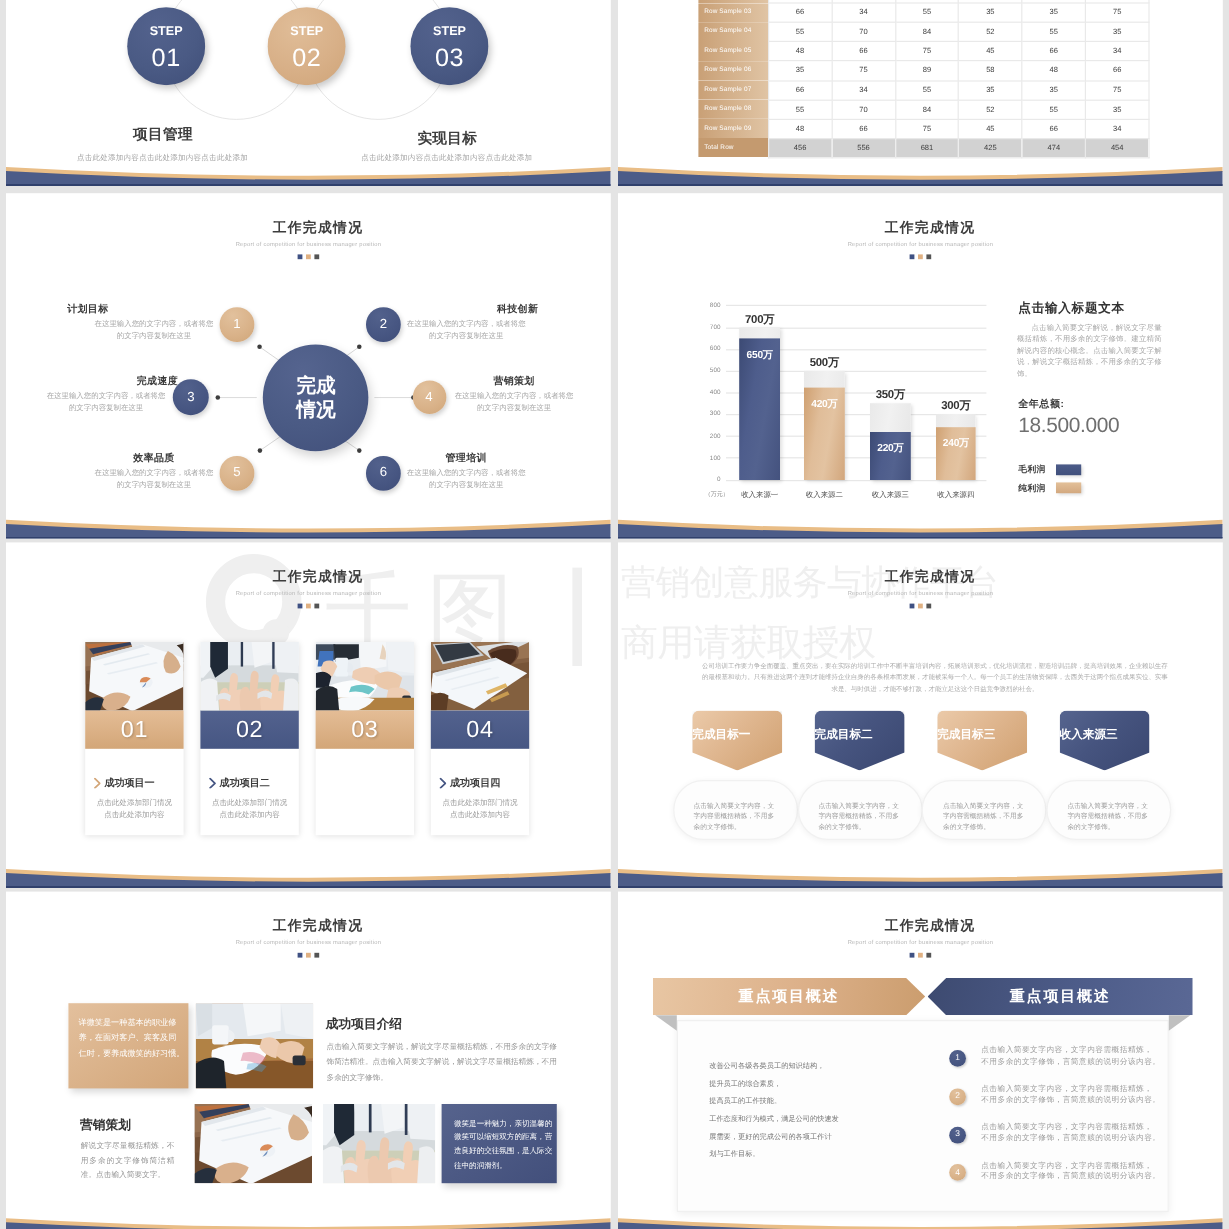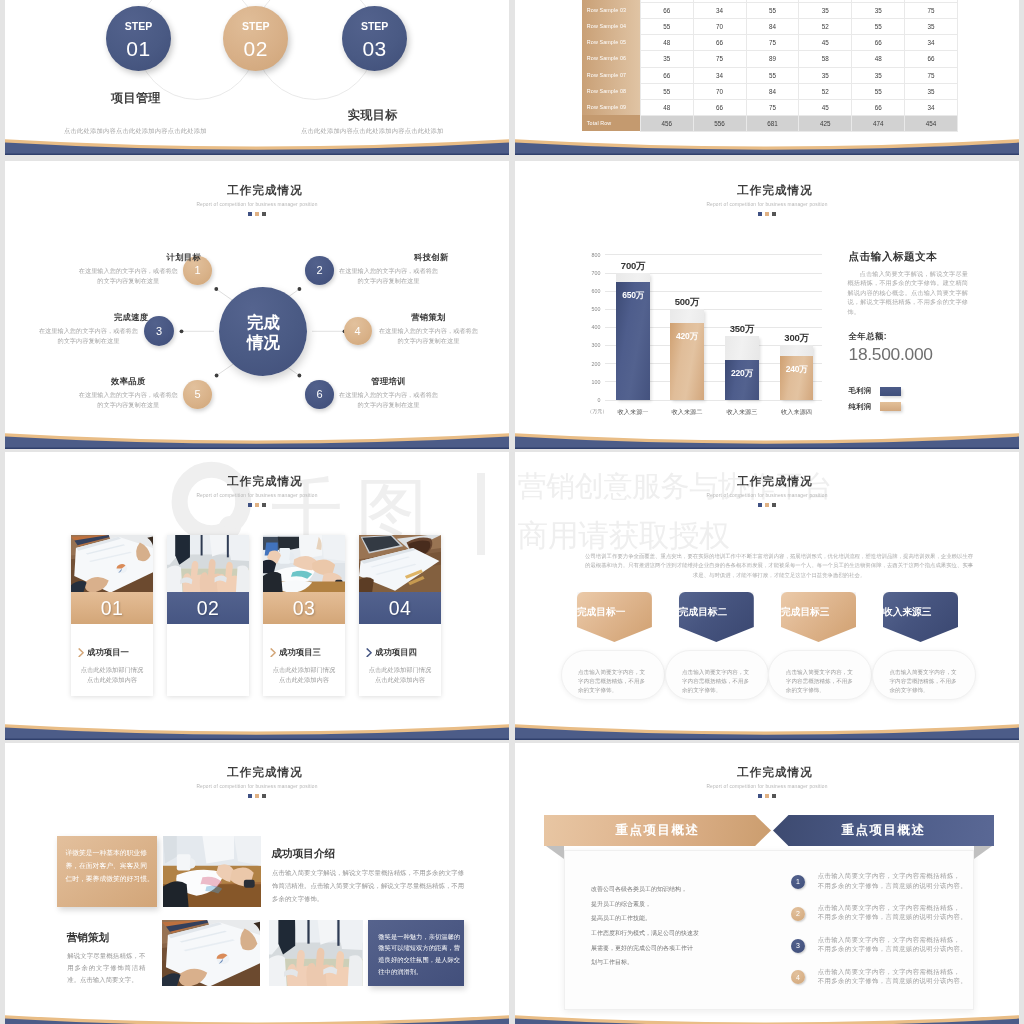--- a/index.html
+++ b/index.html
@@ -105,21 +105,21 @@
     <div class="sn">01</div>
   </div>
   <div class="stepcirc sc-tan" style="left:217.9px;top:138.7px;width:65.6px;height:65.6px;">
     <div class="sl">STEP</div>
     <div class="sn">02</div>
   </div>
   <div class="stepcirc sc-blue" style="left:336.8px;top:138.7px;width:65.6px;height:65.6px;">
     <div class="sl">STEP</div>
     <div class="sn">03</div>
   </div>
-  <div class="steptitle" style="left:50.9px;top:223px;width:160px;">项目管理</div>
+  <div class="steptitle" style="left:50.9px;top:237px;width:160px;">项目管理</div>
   <div class="stepdesc" style="left:50.4px;top:259.6px;width:160px;">点击此处添加内容点击此处添加内容点击此处添加</div>
   <div class="steptitle" style="left:287.8px;top:239.5px;width:160px;">实现目标</div>
   <div class="stepdesc" style="left:287.3px;top:259.6px;width:160px;">点击此处添加内容点击此处添加内容点击此处添加</div>
   <svg class="wave" viewBox="0 0 504 20" preserveAspectRatio="none">
     <path d="M0,4.2 Q252,18.6 504,4.2 L504,8.3 Q252,22.4 0,8.3 Z" fill="#e9bd86"></path>
     <path d="M0,7.6 Q252,21.8 504,7.6 L504,20 L0,20 Z" fill="#4c5c88"></path>
     <path d="M0,18.4 L504,18.4 L504,20 L0,20 Z" fill="#30406c"></path>
   </svg>
 </div>
 
@@ -248,21 +248,21 @@
         <circle cx="294.4" cy="214.5" r="1.9" fill="#3d3d3d"></circle>
     <circle cx="176.5" cy="170.3" r="1.9" fill="#3d3d3d"></circle>
         <circle cx="339.5" cy="170.3" r="1.9" fill="#3d3d3d"></circle>
   </svg>
   <div class="hub" style="left:214.4px;top:126px;width:88px;height:89px;padding-top:3px;box-sizing:border-box;">
     <div style="font-size:16.4px;font-weight:bold;line-height:1.19">完成</div>
     <div style="font-size:16.4px;font-weight:bold;line-height:1.19">情况</div>
   </div>
   <div id="hub-items">
         <div class="numc nc-tan" style="left: 178.2px; top: 95.2px; width: 28.6px; height: 28.6px;">1</div>
-        <div class="hl" style="left: 76px; top: 90.5px; width: 120px; text-align: right;">计划目标</div>
+        <div class="hl" style="left: 51px; top: 90.5px; width: 120px; text-align: left;">计划目标</div>
         <div class="hp" style="left: 73.3px; top: 104.5px; width: 100px; text-align: center;">在这里输入您的文字内容，或者将您的文字内容复制在这里</div>
         <div class="numc nc-blue" style="left: 300.2px; top: 95.2px; width: 28.6px; height: 28.6px;">2</div>
         <div class="hl" style="left: 323.5px; top: 90.5px; width: 120px; text-align: right;">科技创新</div>
         <div class="hp" style="left: 333.5px; top: 104.5px; width: 100px; text-align: center;">在这里输入您的文字内容，或者将您的文字内容复制在这里</div>
         <div class="numc nc-blue" style="left: 139px; top: 154.5px; width: 30px; height: 30px;">3</div>
         <div class="hl" style="left: 23.4px; top: 150.5px; width: 120px; text-align: right;">完成速度</div>
         <div class="hp" style="left: 33.4px; top: 164.5px; width: 100px; text-align: center;">在这里输入您的文字内容，或者将您的文字内容复制在这里</div>
         <div class="numc nc-tan" style="left: 338.5px; top: 155.5px; width: 28px; height: 28px;">4</div>
         <div class="hl" style="left: 363.4px; top: 150.5px; width: 120px; text-align: center;">营销策划</div>
         <div class="hp" style="left: 373.4px; top: 164.5px; width: 100px; text-align: center;">在这里输入您的文字内容，或者将您的文字内容复制在这里</div>
@@ -416,20 +416,32 @@
               <path d="M20 62 q-3 -16 2 -20 q5 -3 7 3 l1 -12 q1 -6 5 -5 q4 1 3 7 l-1 8 q7 -2 9 3 q2 7 -1 16 Z" fill="#f2cfb4"></path>
               <path d="M41 62 q-3 -17 2 -21 q5 -3 7 3 l1 -13 q1 -6 5 -5 q4 1 3 7 l-1 9 q7 -2 9 3 q2 7 -1 17 Z" fill="#efc9ac"></path>
               <path d="M62 62 q-3 -15 2 -19 q5 -3 7 3 l1 -12 q1 -6 5 -5 q4 1 3 7 l-1 8 q7 -2 9 3 q2 7 -1 15 Z" fill="#f3cfb2"></path>
               <path d="M0 36 q10 -6 17 -1 l2 27 H0 Z" fill="#f0f2f4"></path>
               <path d="M86 34 q11 -4 14 4 V62 H84 Z" fill="#edeff1"></path>
               <path d="M16 48 q9 -5 15 0 l-1 5 q-8 -4 -14 0 Z" fill="#e3e6e9"></path>
               <path d="M58 46 q9 -5 15 0 l-1 5 q-8 -4 -14 0 Z" fill="#e3e6e9"></path>
             </svg>
           </div>
           <div class="cnum" style="background: linear-gradient(rgb(83, 98, 142), rgb(70, 86, 131));">02</div>
+          <div style="padding: 23px 0px 0px;">
+            <div style="display: flex; align-items: center; gap: 3.5px; padding-left: 6.5px;">
+              <svg width="6" height="9.5" viewBox="0 0 7 11">
+                <path d="M1.3 1 L6 5.5 L1.3 10" stroke="#465683" stroke-width="1.7" fill="none" stroke-linecap="round" stroke-linejoin="round"></path>
+              </svg>
+              <span style="font-size: 8.4px; font-weight: bold; color: rgb(59, 59, 59); letter-spacing: 0px;">成功项目二</span>
+            </div>
+            <div style="margin-top: 7px; text-align: center; font-size: 6.28px; color: rgb(155, 155, 155); line-height: 1.61;">
+              <div>点击此处添加部门情况</div>
+              <div>点击此处添加内容</div>
+            </div>
+          </div>
         </div>
         <div class="card" style="left: 258px; top: 82.6px; width: 82px; height: 161.4px;">
           <div style="overflow: hidden; width: 82px; height: 57.7px;">
             <svg viewBox="0 0 100 62" preserveAspectRatio="none" width="82" height="57.7" style="display: block; filter: blur(0.45px) saturate(0.92);">
               <rect width="100" height="62" fill="#dfe4e9"></rect>
               <path d="M0 0 H100 V30 H0 Z" fill="#e9edf1"></path>
               <path d="M0 2 H20 V16 H0 Z" fill="#3d4b5e"></path>
               <path d="M4 8 H18 V22 H2 Z" fill="#3d73c4"></path>
               <path d="M18 2 H44 V14 L20 18 Z" fill="#262d36"></path>
               <path d="M44 0 H72 V22 L46 26 Z" fill="#f4f6f8"></path>
@@ -445,32 +457,20 @@
               <path d="M38 26 q16 -8 28 2 l-6 10 q-14 -1 -23 -6 Z" fill="#f0cdb0"></path>
               <path d="M60 30 q16 -8 28 2 l-4 12 q-16 0 -24 -7 Z" fill="#eec8a7"></path>
               <path d="M74 42 q14 -4 22 4 l-2 10 q-14 2 -22 -6 Z" fill="#f0cdb0"></path>
               <rect x="88" y="48" width="9" height="7" rx="2" fill="#2a2f38"></rect>
               <path d="M0 50 H100 V62 H0 Z" fill="#b5803c"></path>
               <path d="M16 52 q22 -6 44 -1 q-10 11 -26 11 q-20 -2 -18 -10 Z" fill="#f7f9fb"></path>
               <path d="M0 44 q12 -8 22 -2 l2 20 H0 Z" fill="#22272f"></path>
             </svg>
           </div>
           <div class="cnum" style="background: linear-gradient(rgb(228, 189, 150), rgb(211, 166, 120));">03</div>
-          <div style="padding: 23px 0px 0px;">
-            <div style="display: flex; align-items: center; gap: 3.5px; padding-left: 6.5px;">
-              <svg width="6" height="9.5" viewBox="0 0 7 11">
-                <path d="M1.3 1 L6 5.5 L1.3 10" stroke="#d3a678" stroke-width="1.7" fill="none" stroke-linecap="round" stroke-linejoin="round"></path>
-              </svg>
-              <span style="font-size: 8.4px; font-weight: bold; color: rgb(59, 59, 59); letter-spacing: 0px;">成功项目三</span>
-            </div>
-            <div style="margin-top: 7px; text-align: center; font-size: 6.28px; color: rgb(155, 155, 155); line-height: 1.61;">
-              <div>点击此处添加部门情况</div>
-              <div>点击此处添加内容</div>
-            </div>
-          </div>
         </div>
         <div class="card" style="left: 354px; top: 82.6px; width: 82px; height: 161.4px;">
           <div style="overflow: hidden; width: 82px; height: 57.7px;">
             <svg viewBox="0 0 100 62" preserveAspectRatio="none" width="82" height="57.7" style="display: block; filter: blur(0.45px) saturate(0.92);">
               <rect width="100" height="62" fill="#86603c"></rect>
               <path d="M0 0 H100 V18 L0 30 Z" fill="#9c7450"></path>
               <path d="M0 26 L100 14 V32 L0 44 Z" fill="#6f4a2c" opacity=".45"></path>
               <path d="M2 2 L40 0 L54 12 L12 20 Z" fill="#c9ced3"></path>
               <path d="M4 3 L39 1 L50 11 L13 18 Z" fill="#333a44"></path>
               <path d="M46 4 L84 0 H100 L62 16 Z" fill="#dde1e4"></path>

